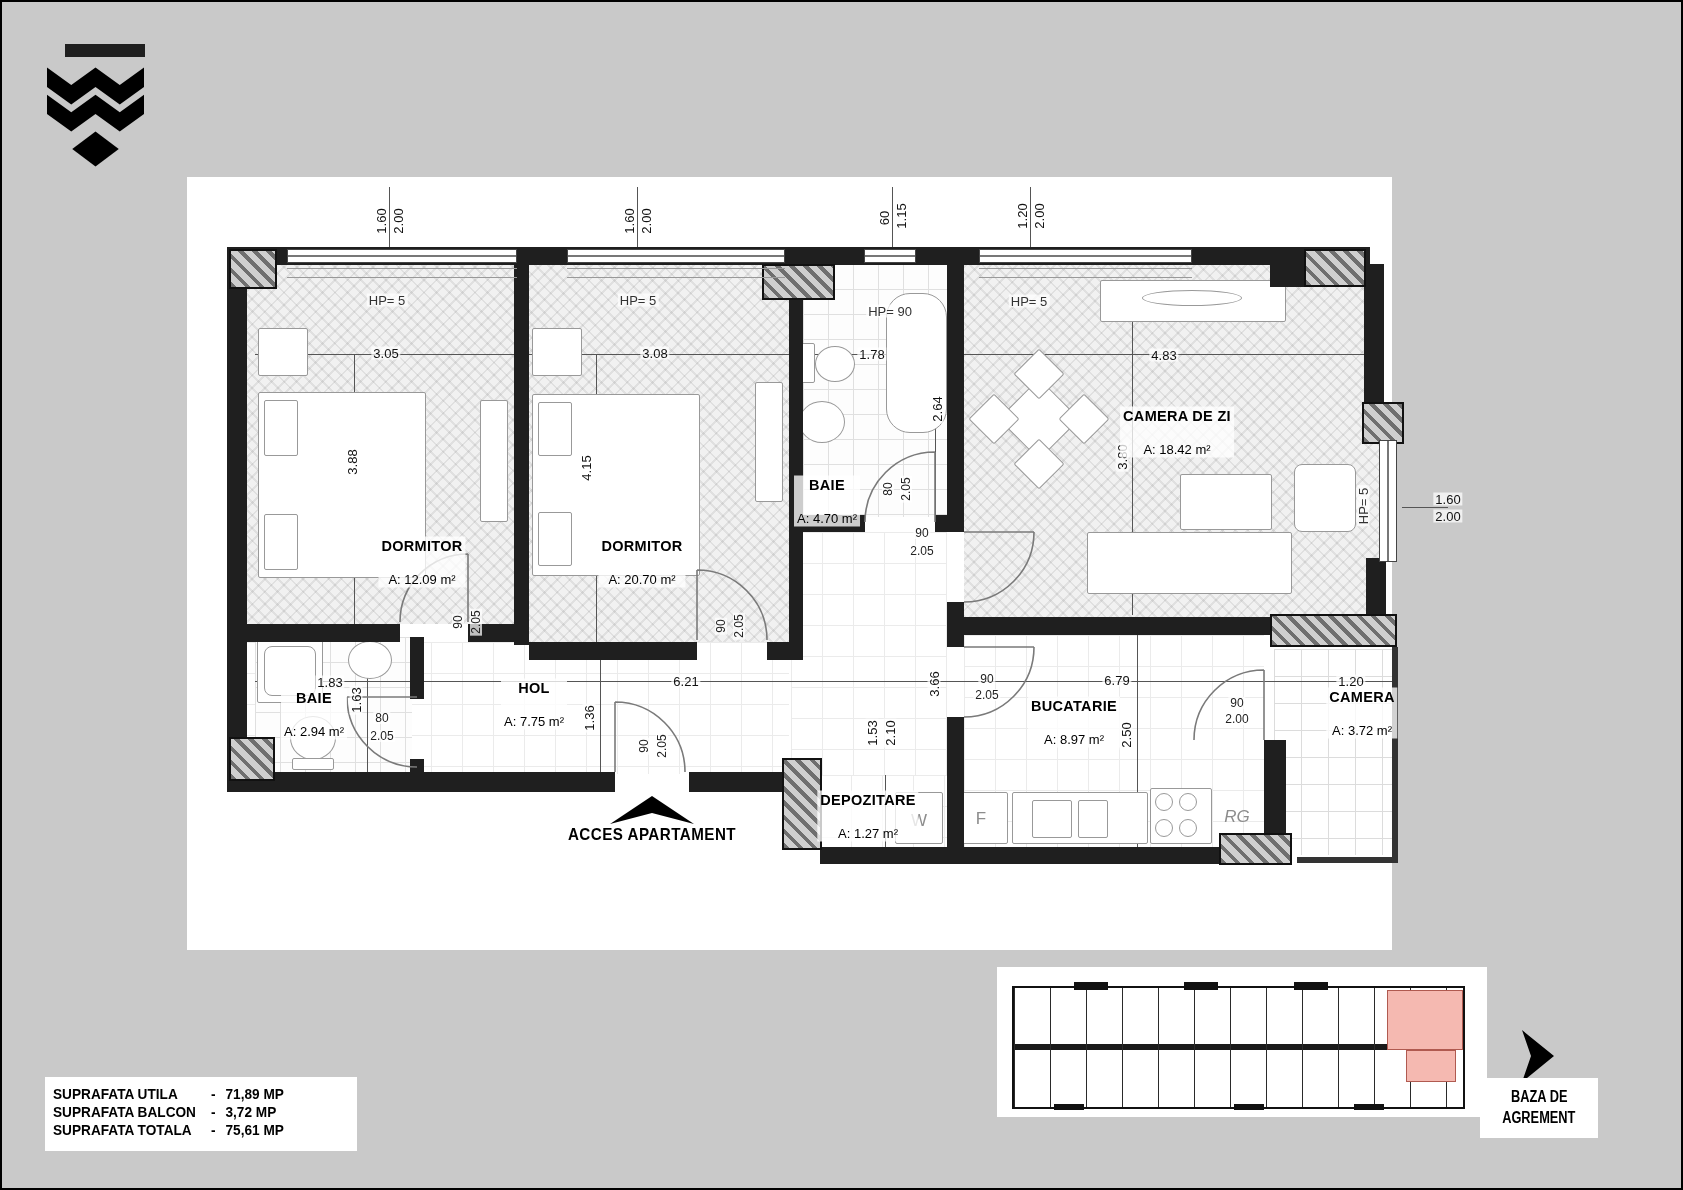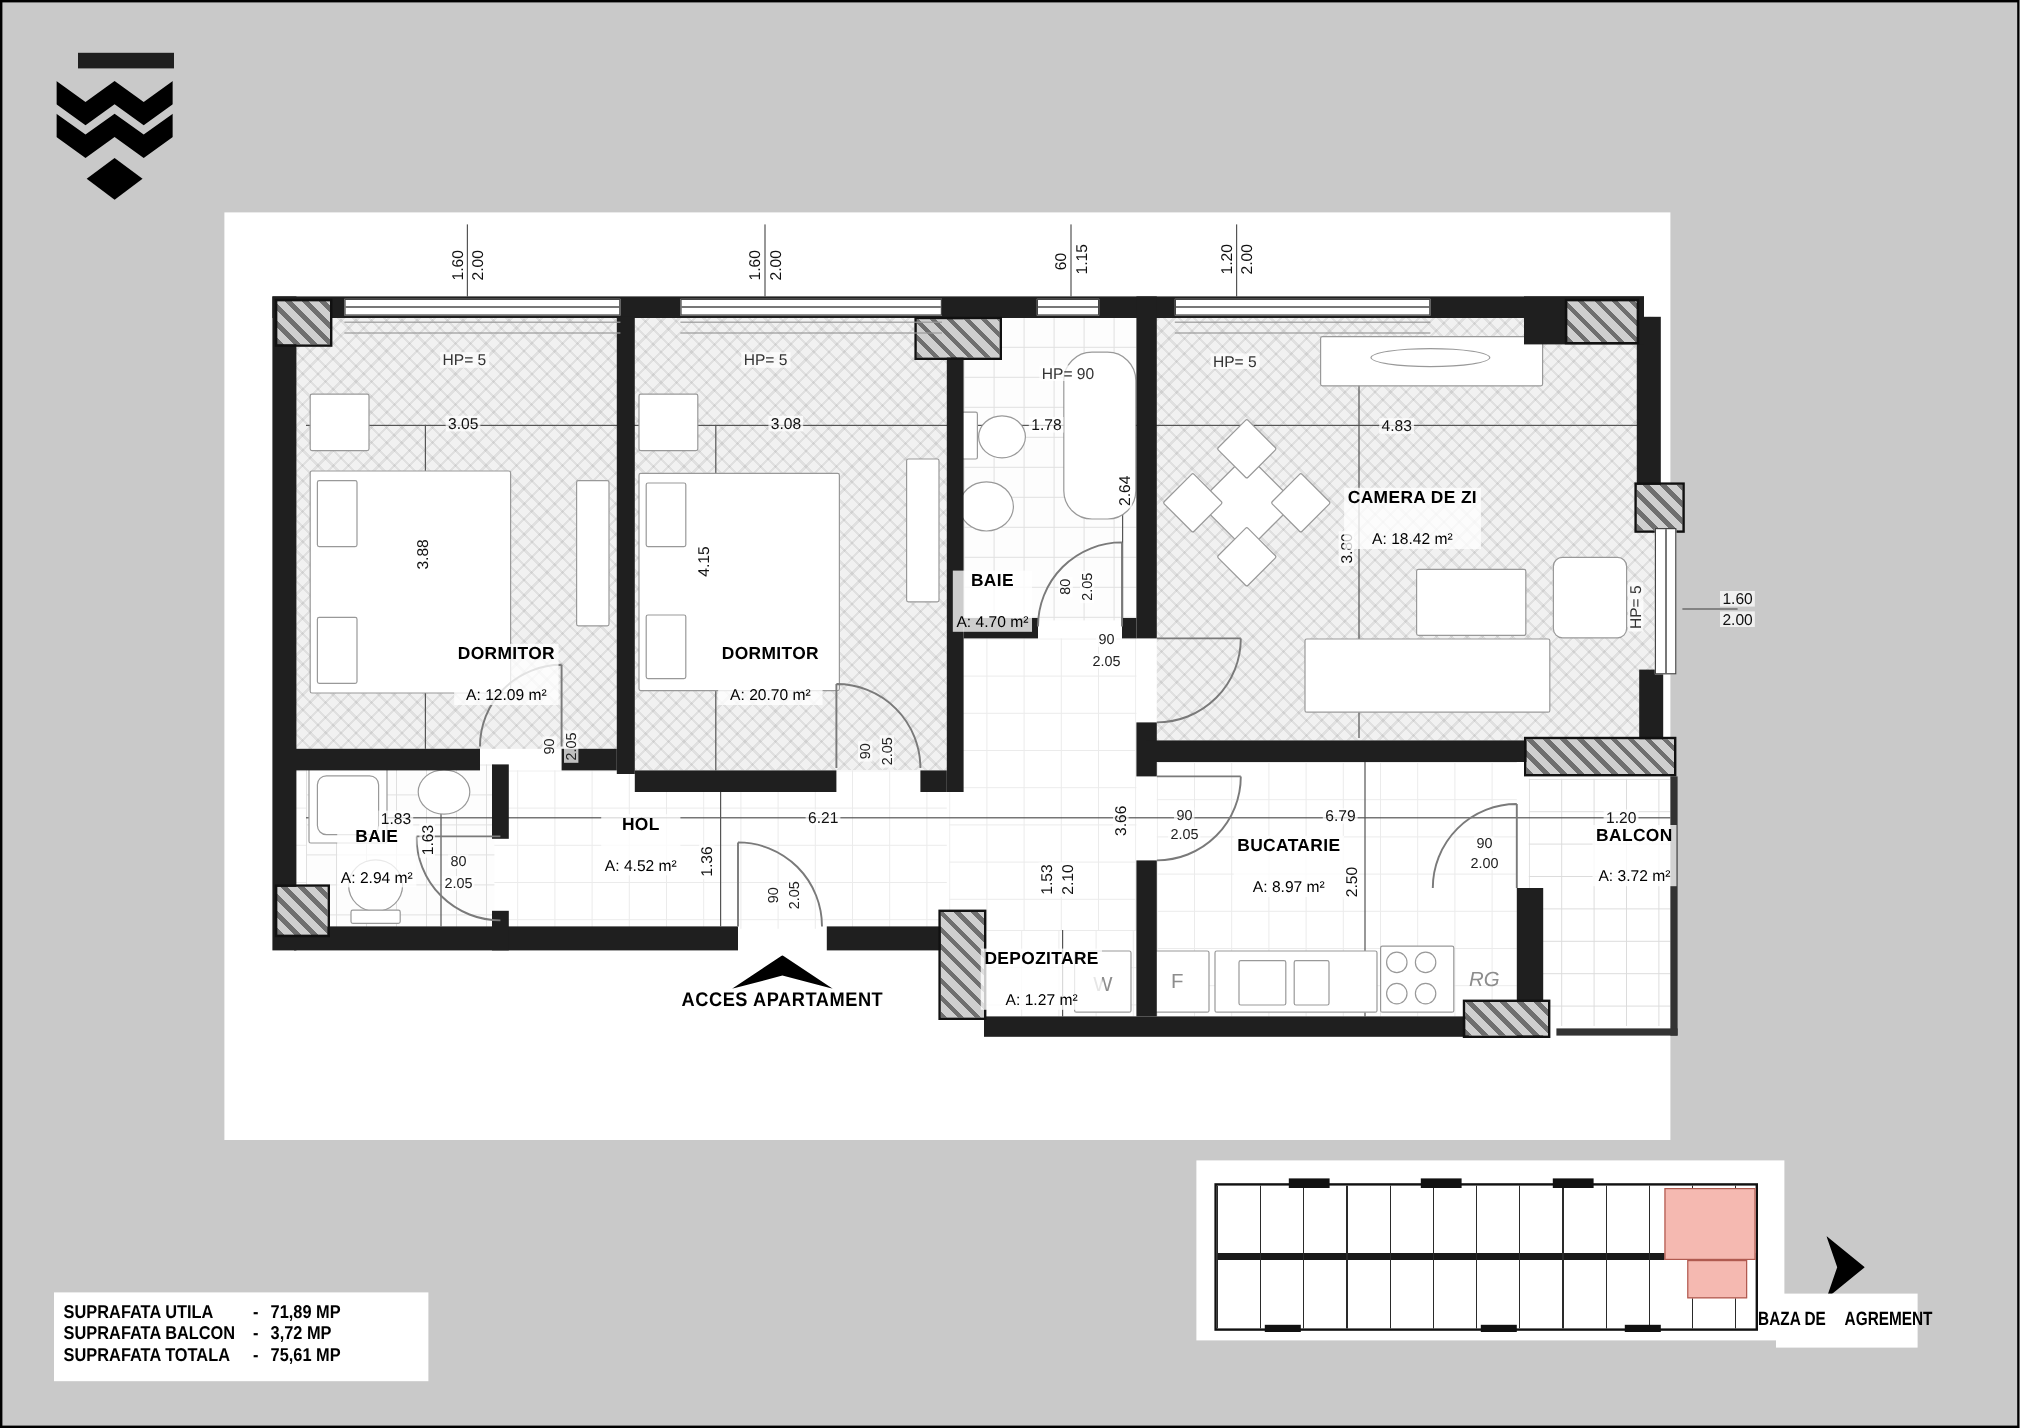--- a/index.html
+++ b/index.html
@@ -42,21 +42,21 @@
   #apt-box .l2{font-weight:bold;font-size:20px;transform:scaleX(.78);margin-top:3px;}
   #areas-box{left:43px;top:1075px;width:312px;height:74px;padding:8px 0 0 8px;box-sizing:border-box;}
   .arow{display:flex;font-weight:bold;font-size:15.5px;line-height:18px;transform:scaleX(.88);transform-origin:left;white-space:nowrap;}
   .arow .al{width:168px;}
   .arow .as{width:28px;text-align:center;}
   
   #key-box{left:995px;top:965px;width:490px;height:150px;background:#fff;}
   #mini-plan{left:1010px;top:984px;width:453px;height:123px;border:2px solid #111;box-sizing:border-box;background-color:#fff;background-image:repeating-linear-gradient(90deg,#2a2a2a 0 1px,transparent 1px 36px),linear-gradient(transparent 56px,#1a1a1a 56px,#1a1a1a 62px,transparent 62px);}
   .mc{background:#111;}
   .pink{background:#f5b9b1;border:1px solid #b05a50;box-sizing:border-box;}
-  #baza-box{left:1478px;top:1076px;width:118px;height:45px;background:#fff;display:flex;flex-direction:row;align-items:center;justify-content:center;}
+  #baza-box{left:1478px;top:1076px;width:118px;height:60px;background:#fff;display:flex;flex-direction:column;align-items:center;justify-content:center;}
   #baza-box span{font-weight:bold;font-size:16px;transform:scaleX(.8);white-space:nowrap;line-height:1.3;}
   #acces-label{position:absolute;left:650px;top:832px;transform:translate(-50%,-50%);font-weight:bold;font-size:16.5px;letter-spacing:.5px;transform:translate(-50%,-50%) scaleX(.92);white-space:nowrap;}
   svg{position:absolute;left:0;top:0;}
 </style>
 </head>
 <body>
 
 <div id="canvas">
 
   <div class="abs w" style="left:63px;top:42px;width:80px;height:13px;"></div>
@@ -272,32 +272,32 @@
       <div class="room-label" style="left: 1175px; top: 430px;">
         <span class="rn">CAMERA DE ZI</span>
         <span class="ra">A: 18.42 m²</span>
       </div>
       <div class="room-label" style="left: 312px; top: 712px;">
         <span class="rn">BAIE</span>
         <span class="ra">A: 2.94 m²</span>
       </div>
       <div class="room-label" style="left: 532px; top: 702px;">
         <span class="rn">HOL</span>
-        <span class="ra">A: 4.52 m²</span>
+        <span class="ra">A: 7.75 m²</span>
       </div>
       <div class="room-label" style="left: 866px; top: 814px;">
         <span class="rn">DEPOZITARE</span>
         <span class="ra">A: 1.27 m²</span>
       </div>
       <div class="room-label" style="left: 1072px; top: 720px;">
         <span class="rn">BUCATARIE</span>
         <span class="ra">A: 8.97 m²</span>
       </div>
       <div class="room-label" style="left: 1360px; top: 711px;">
-        <span class="rn">BALCON</span>
+        <span class="rn">CAMERA</span>
         <span class="ra">A: 3.72 m²</span>
       </div>
     </div>
 
   <div class="abs white-box" id="areas-box">
     <div class="arow">
       <span class="al">SUPRAFATA UTILA</span>
       <span class="as">-</span>
       <span class="av">71,89 MP</span>
     </div>

